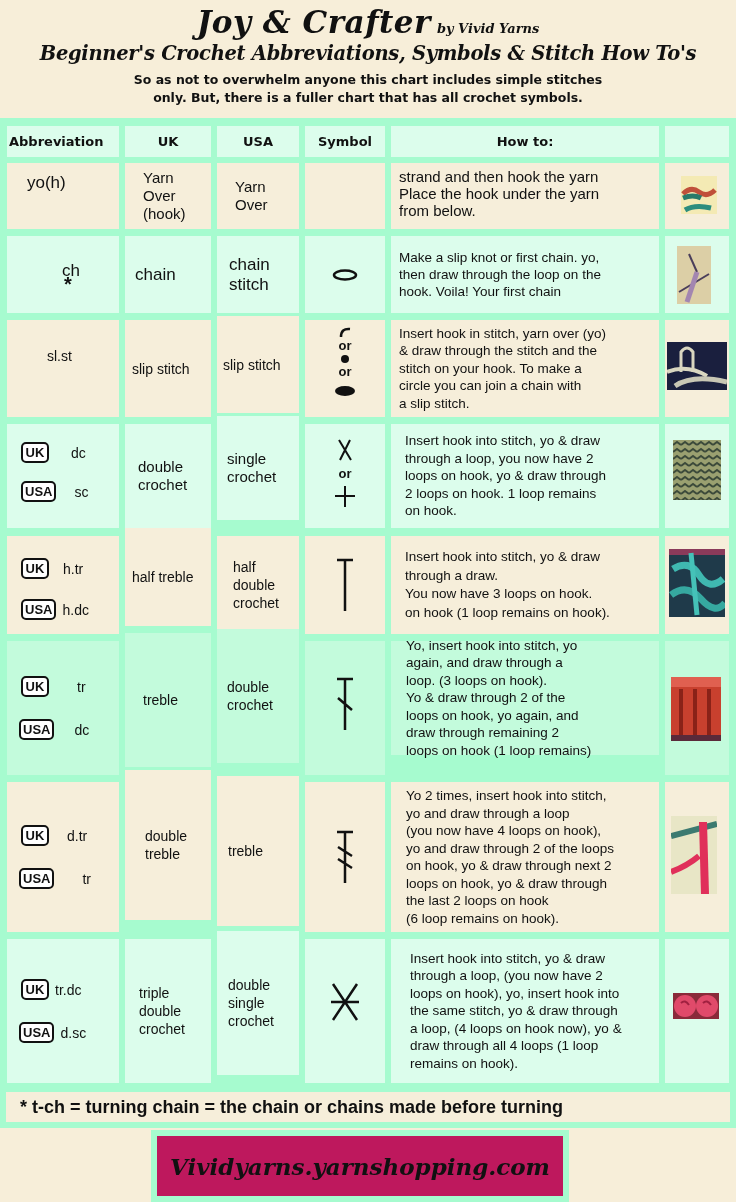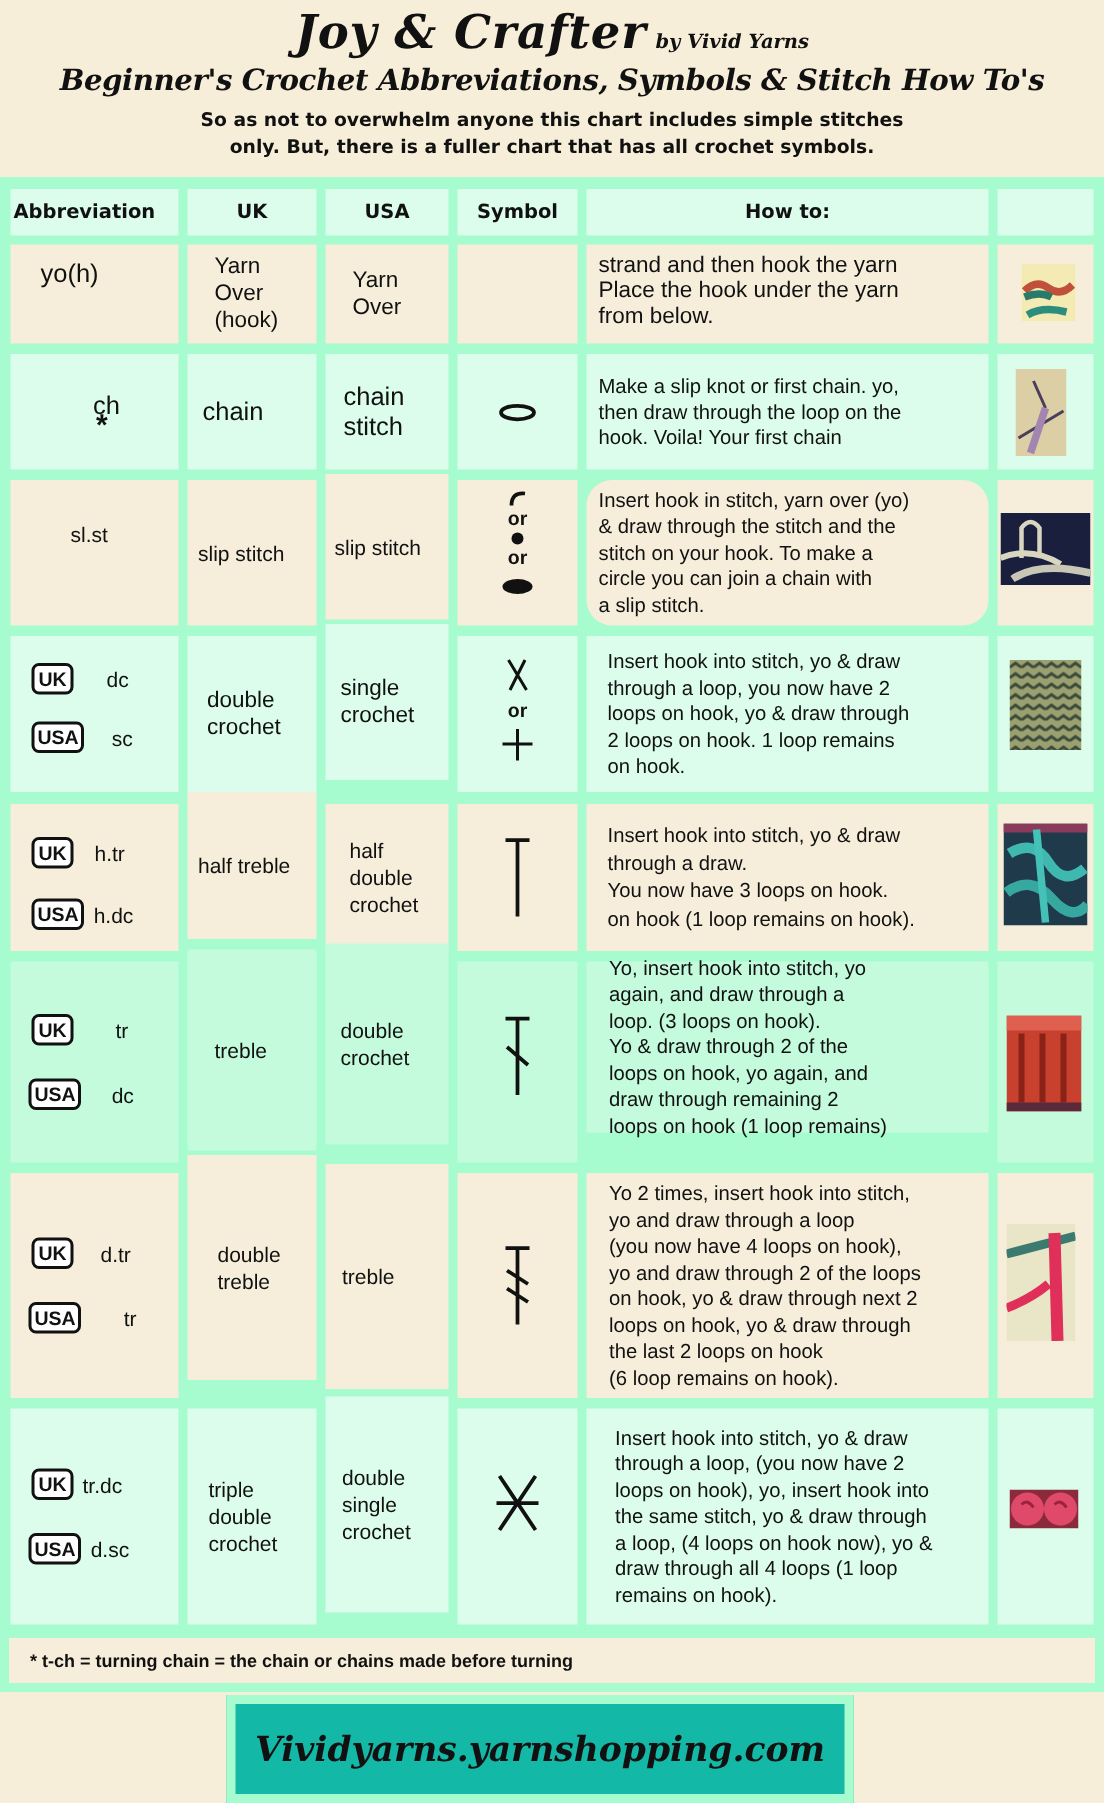--- a/index.html
+++ b/index.html
@@ -29,23 +29,23 @@
   .tag-row { display: flex; align-items: center; margin: 6px 0 6px 14px; }
   .tag { display: inline-block; border: 2px solid #111; border-radius: 5px; font-size: 13px; font-weight: bold; padding: 1px 2px; line-height: 15px; min-width: 28px; text-align: center; background: #fff; }
   .tag-val { font-size: 14px; margin-left: 20px; }
   .tag-val.tight { margin-left: 6px; }
 
   .sym { align-items: center; }
   .sym .or { font-size: 13px; font-weight: bold; line-height: 16px; }
 
   .thumb { position: absolute; }
 
-  .footnote { position: absolute; left: 6px; top: 1092px; width: 724px; height: 30px; background: #f6eeda; font-size: 12px; font-weight: bold; padding-left: 14px; line-height: 30px; }
+  .footnote { position: absolute; left: 6px; top: 1092px; width: 724px; height: 30px; background: #f6eeda; font-size: 18px; font-weight: bold; padding-left: 14px; line-height: 30px; }
   .footnote-wrap { position: absolute; left: 0; top: 1086px; width: 736px; height: 42px; background: #a6fbcf; }
-  .site-box { position: absolute; left: 151px; top: 1130px; width: 418px; height: 72px; border: 6px solid #a6fbcf; background: #14b8a6; display: flex; align-items: center; justify-content: center; }
+  .site-box { position: absolute; left: 151px; top: 1130px; width: 418px; height: 72px; border: 6px solid #a6fbcf; background: #be185d; display: flex; align-items: center; justify-content: center; }
   .site { font-family: "DejaVu Serif", serif; font-style: italic; font-weight: bold; font-size: 23px; }
 </style>
 </head>
 <body>
 
 <div class="header">
   <div class="title-line">
     <span class="title">Joy &amp; Crafter</span><span class="byline">by Vivid Yarns</span>
   </div>
   <div class="subtitle">Beginner's Crochet Abbreviations, Symbols &amp; Stitch How To's</div>
@@ -138,21 +138,21 @@
     </svg>
   <span class="or">or</span>
   <svg width="10" height="10">
       <circle cx="5" cy="5" r="4" fill="#111"></circle>
     </svg>
   <span class="or">or</span>
   <svg width="22" height="14" style="margin-top:4px;">
       <ellipse cx="11" cy="7" rx="10" ry="5" fill="#111"></ellipse>
     </svg>
 </div>
-<div class="cell cream how" style="left:391px;top:320px;width:268px;height:97px;line-height:17.5px;border-radius:17px;">
+<div class="cell cream how" style="left:391px;top:320px;width:268px;height:97px;line-height:17.5px;">
   <div>Insert hook in stitch, yarn over (yo)</div>
   <div>&amp; draw through the stitch  and the</div>
   <div>stitch on your hook. To make a</div>
   <div>circle  you can join a chain with</div>
   <div>a  slip stitch.</div>
 </div>
 <div class="cell cream" style="left:665px;top:320px;width:64px;height:97px;">
   <svg class="thumb" style="left:2px;top:22px;" width="60" height="48">
     <rect width="60" height="48" fill="#1a1f3e"></rect>
     <path d="M14 30 L14 10 Q20 2 26 10 L26 30" stroke="#d9d6c0" stroke-width="3" fill="none"></path>

